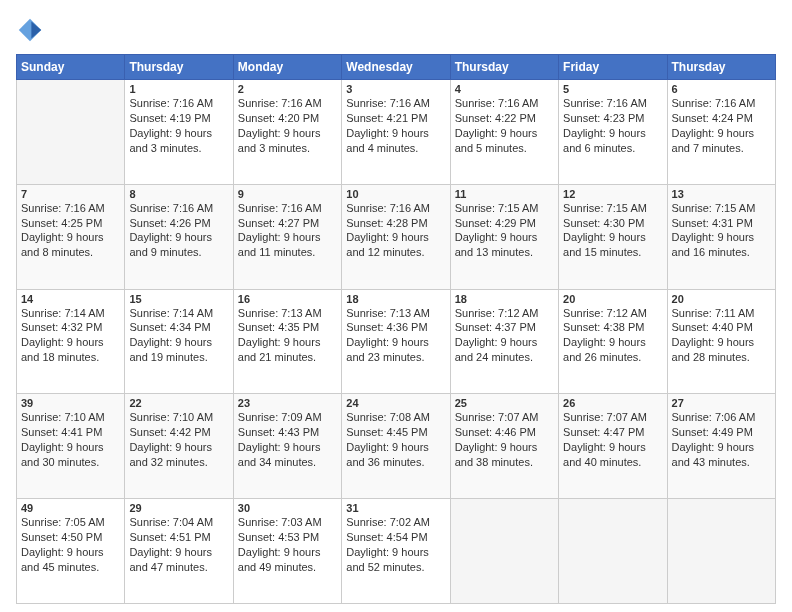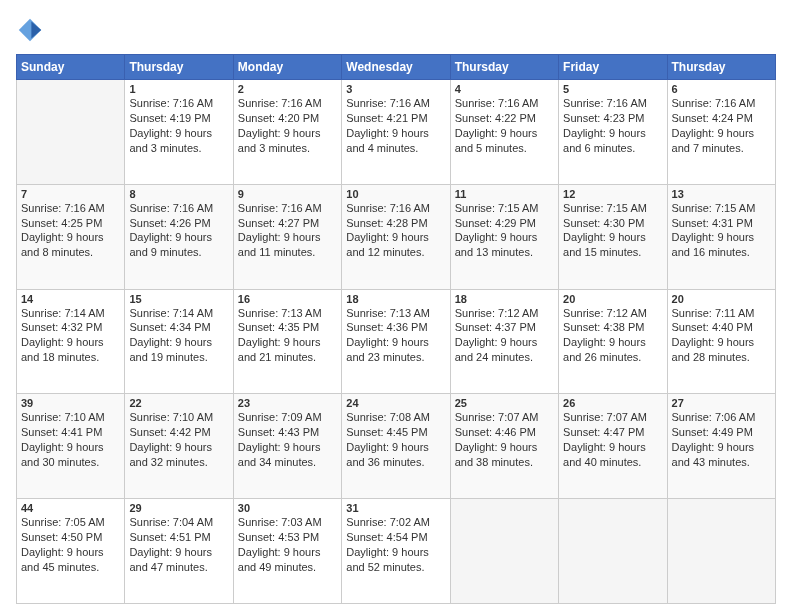--- a/index.html
+++ b/index.html
@@ -247,21 +247,21 @@
             <span class="day-number">26</span>
             <div class="cell-content">Sunrise: 7:07 AM<br>Sunset: 4:47 PM<br>Daylight: 9 hours<br>and 40 minutes.</div>
           </td>
           <td>
             <span class="day-number">27</span>
             <div class="cell-content">Sunrise: 7:06 AM<br>Sunset: 4:49 PM<br>Daylight: 9 hours<br>and 43 minutes.</div>
           </td>
         </tr>
         <tr>
           <td>
-            <span class="day-number">44</span>
+            <span class="day-number">49</span>
             <div class="cell-content">Sunrise: 7:05 AM<br>Sunset: 4:50 PM<br>Daylight: 9 hours<br>and 45 minutes.</div>
           </td>
           <td>
             <span class="day-number">29</span>
             <div class="cell-content">Sunrise: 7:04 AM<br>Sunset: 4:51 PM<br>Daylight: 9 hours<br>and 47 minutes.</div>
           </td>
           <td>
             <span class="day-number">30</span>
             <div class="cell-content">Sunrise: 7:03 AM<br>Sunset: 4:53 PM<br>Daylight: 9 hours<br>and 49 minutes.</div>
           </td>

